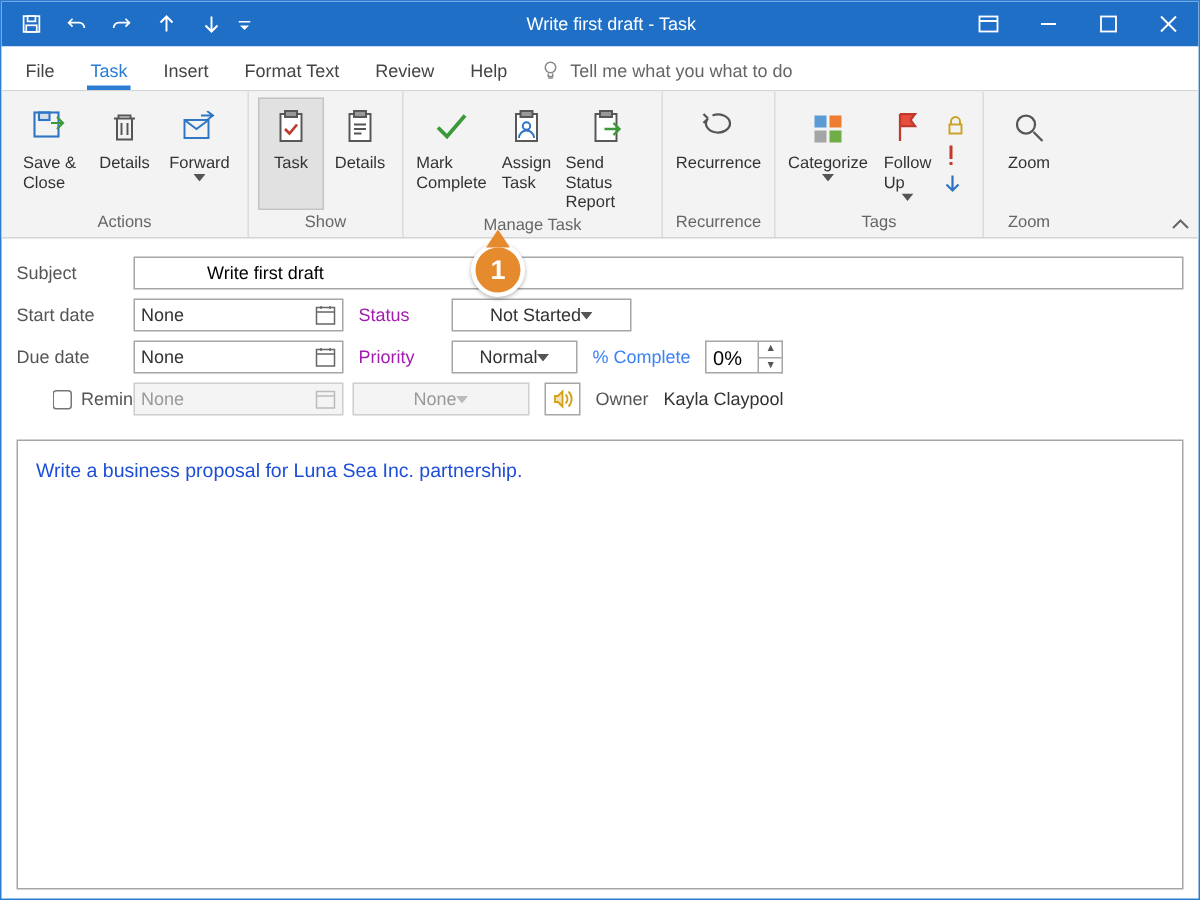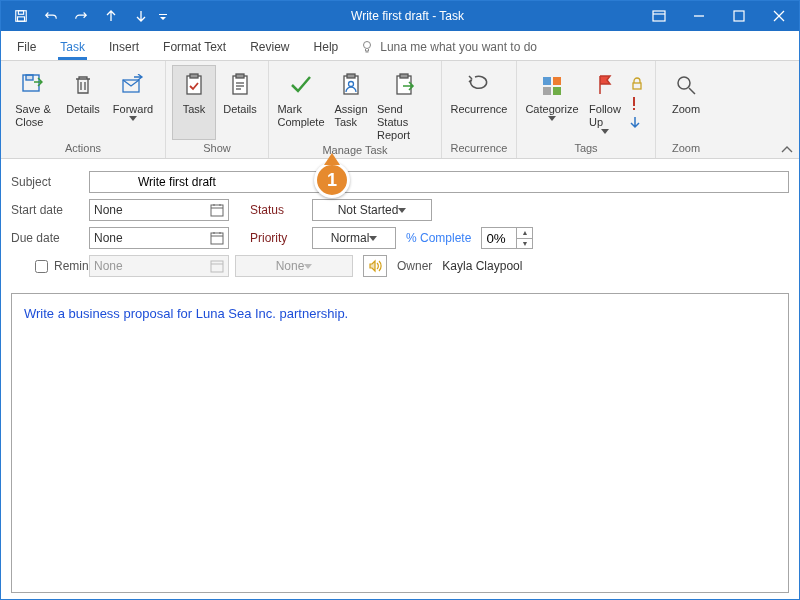--- a/index.html
+++ b/index.html
@@ -170,21 +170,21 @@
     display: flex;
     align-items: center;
     margin-bottom: 6px;
     gap: 10px;
   }
   .lbl {
     width: 68px;
     color: #555;
     font-size: 12px;
   }
-  .lbl2 { width: 52px; color:#7f1d1d;margin-left:11px; }
+  .lbl2 { width: 52px; color:#a21caf; }
   .input {
     border: 1px solid var(--field-border);
     height: 22px;
     padding: 2px 4px;
     font-size: 12px;
     background: #fff;
   }
   .subject-input { flex: 1; padding-left: 48px; }
   .date-input {
     width: 140px;
@@ -346,21 +346,21 @@
   <div class="tab">Insert</div>
   <div class="tab">Format Text</div>
   <div class="tab">Review</div>
   <div class="tab">Help</div>
   <div class="tellme">
     <svg width="14" height="14" viewBox="0 0 14 14" fill="none" stroke="#888" stroke-width="1">
         <circle cx="7" cy="5" r="3.5"></circle>
         <path d="M5.5 9 v2 h3 v-2"></path>
         <line x1="5.5" y1="12" x2="8.5" y2="12"></line>
       </svg>
-    <span>Luna me what you want to do</span>
+    <span>Tell me what you what to do</span>
   </div>
 </div>
 
 <div class="ribbon">
 
   <div class="group">
     <div class="group-body">
       <div class="rbtn">
         <div class="ico">
           <svg width="26" height="26" viewBox="0 0 26 26" fill="none" stroke="#2e75c5" stroke-width="1.4">

